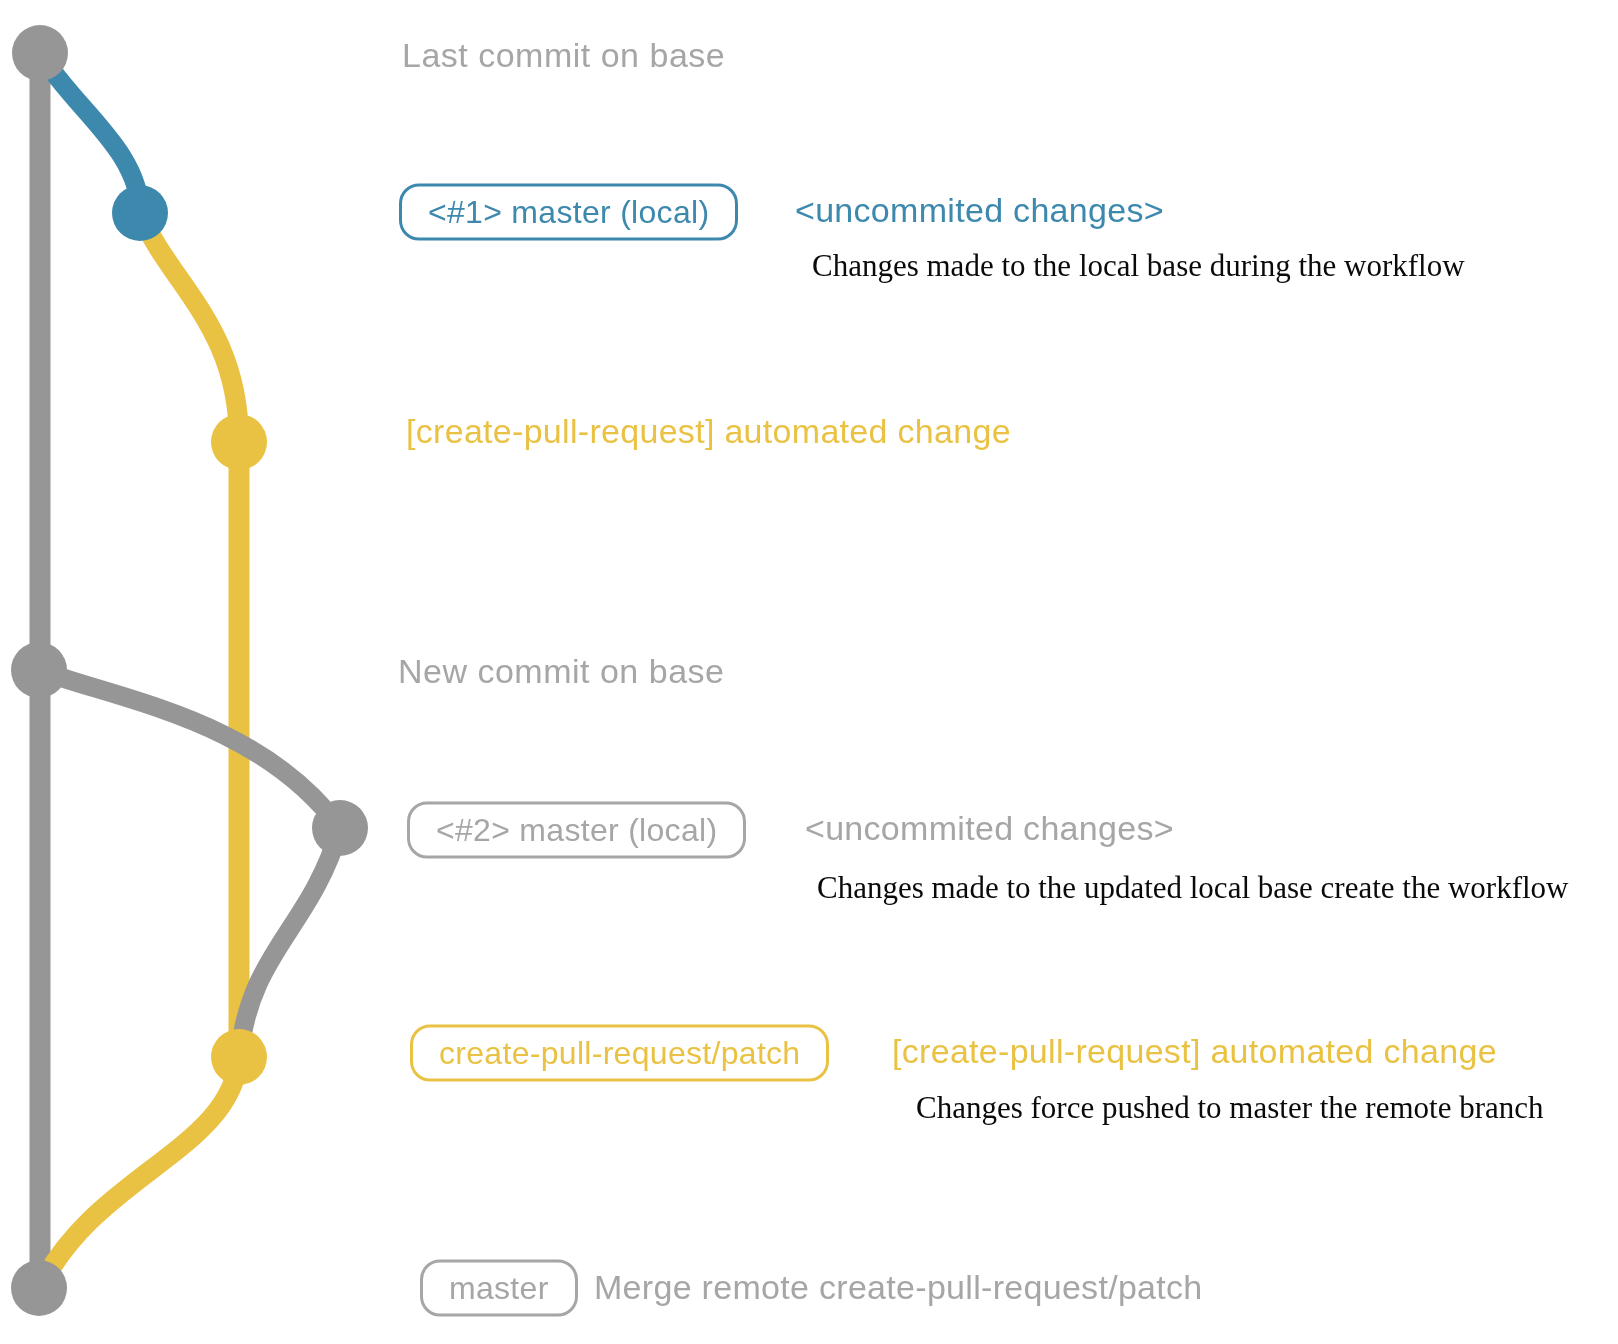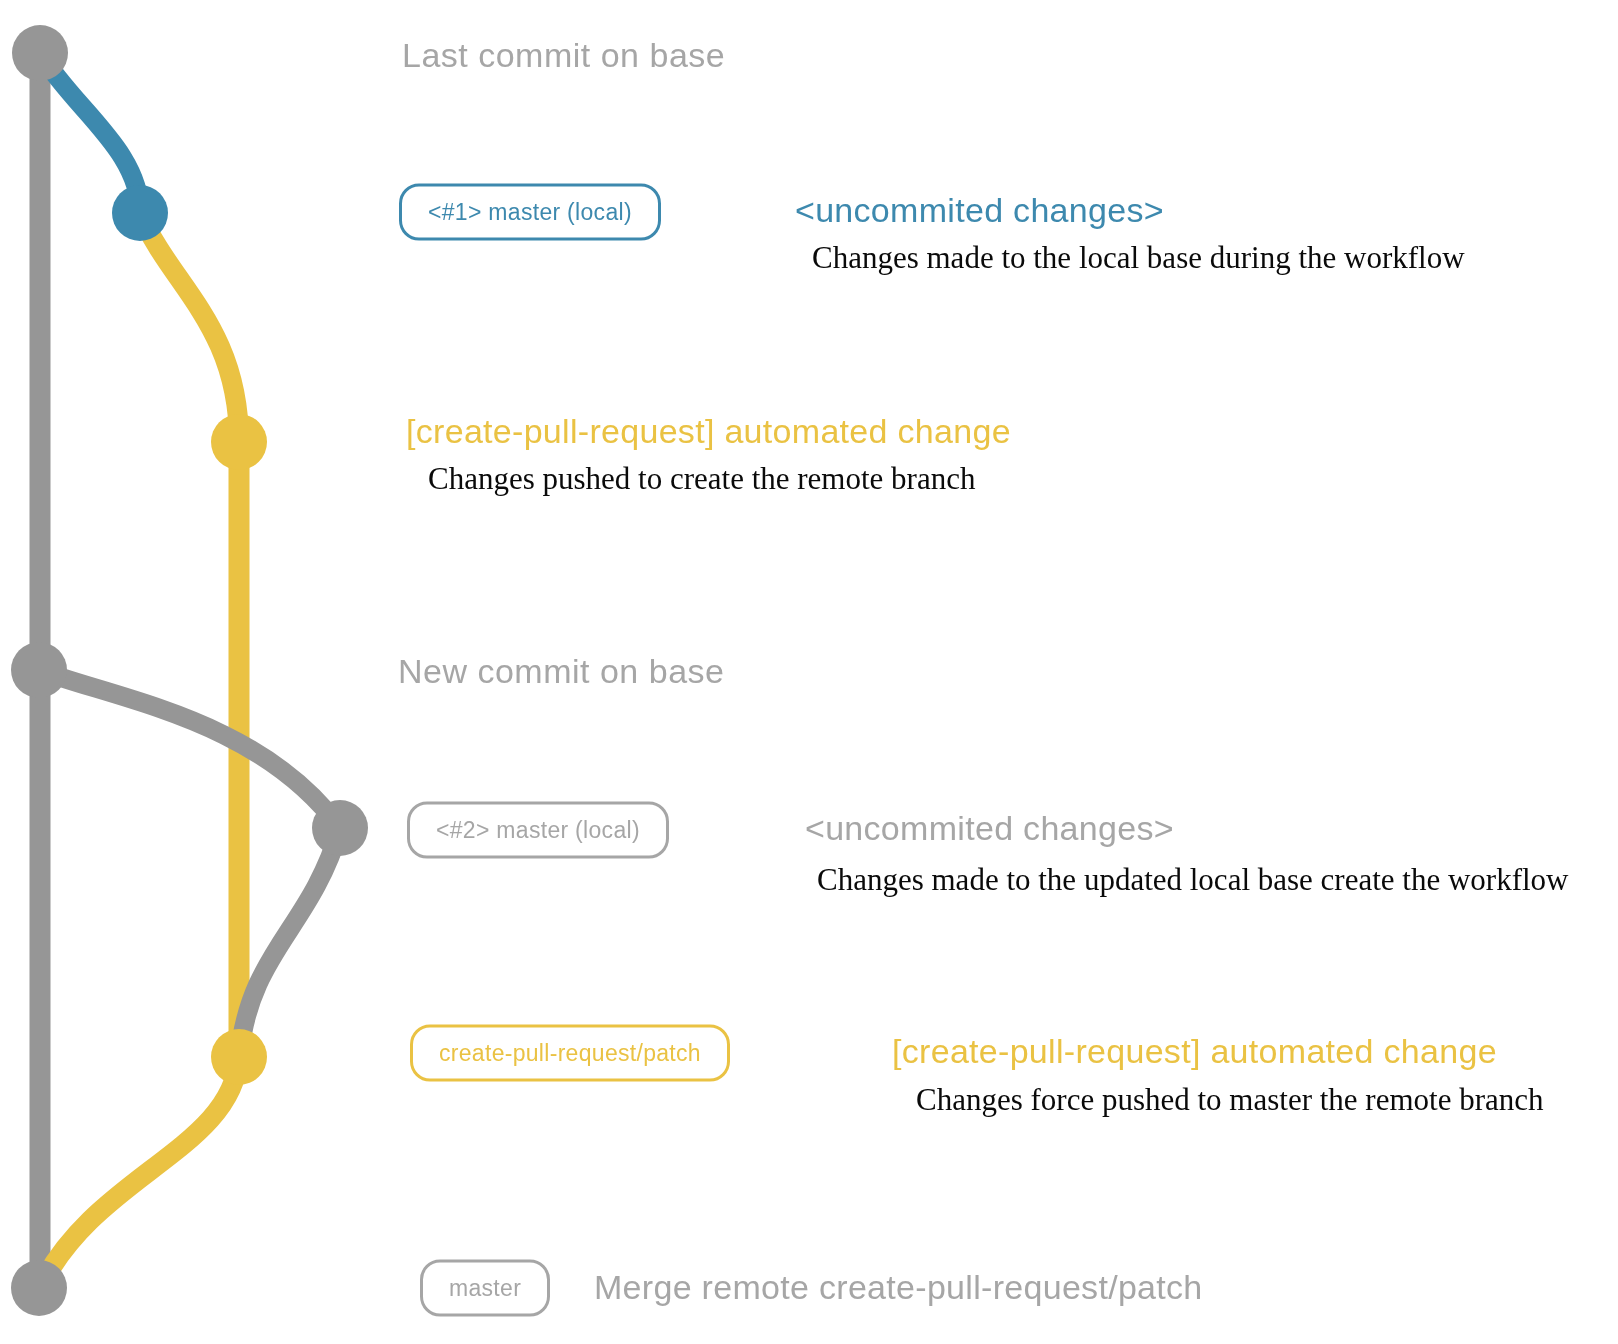--- a/index.html
+++ b/index.html
@@ -43,32 +43,33 @@
   .msg-yellow { color: var(--yellow); }
   .msg-gray   { color: var(--gray-text); }
 
   .pill {
     box-sizing: border-box;
     height: 57px;
     line-height: 51px;
     padding: 0 26px;
     border: 3px solid;
     border-radius: 20px;
-    font-size: 23px;
+    font-size: 32px;
     background: var(--background);
     letter-spacing: 0.3px;
   }
   .pill-blue   { color: var(--blue);      border-color: var(--blue); }
   .pill-gray   { color: var(--gray-text); border-color: var(--gray-text); }
   .pill-yellow { color: var(--yellow);    border-color: var(--yellow); }
 
   .desc {
     font-family: "Liberation Serif", serif;
     font-size: 31px;
     color: var(--description-text);
+    margin-top: 8px;
   }
 </style>
 </head>
 <body>
 
 <div class="stage">
 
   <svg class="graph" width="1618" height="1344" viewBox="0 0 1618 1344">
 
     <path class="s-gray" stroke-width="21" d="M40,53 L40,1288"></path>
@@ -91,21 +92,20 @@
     <circle class="f-gray" cx="39" cy="1288" r="28"></circle>
   </svg>
 
   <div class="abs row-title" style="left:402px; top:55px;">Last commit on base</div>
 
   <div class="abs pill pill-blue" style="left:399px; top:212px;">&lt;#1&gt; master (local)</div>
   <div class="abs commit-msg msg-blue" style="left:795px; top:210px;">&lt;uncommited changes&gt;</div>
   <div class="abs desc" style="left:812px; top:258px;">Changes made to the local base during the workflow</div>
 
   <div class="abs commit-msg msg-yellow" style="left:406px; top:431px;">[create-pull-request] automated change</div>
-  <div class="abs desc" style="left:428px; top:479px;">Changes pushed to create the remote branch</div>
 
   <div class="abs row-title" style="left:398px; top:671px;">New commit on base</div>
 
   <div class="abs pill pill-gray" style="left:407px; top:830px;">&lt;#2&gt; master (local)</div>
   <div class="abs commit-msg msg-gray" style="left:805px; top:828px;">&lt;uncommited changes&gt;</div>
   <div class="abs desc" style="left:817px; top:880px;">Changes made to the updated local base create the workflow</div>
 
   <div class="abs pill pill-yellow" style="left:410px; top:1053px;">create-pull-request/patch</div>
   <div class="abs commit-msg msg-yellow" style="left:892px; top:1051px;">[create-pull-request] automated change</div>
   <div class="abs desc" style="left:916px; top:1100px;">Changes force pushed to master the remote branch</div>

